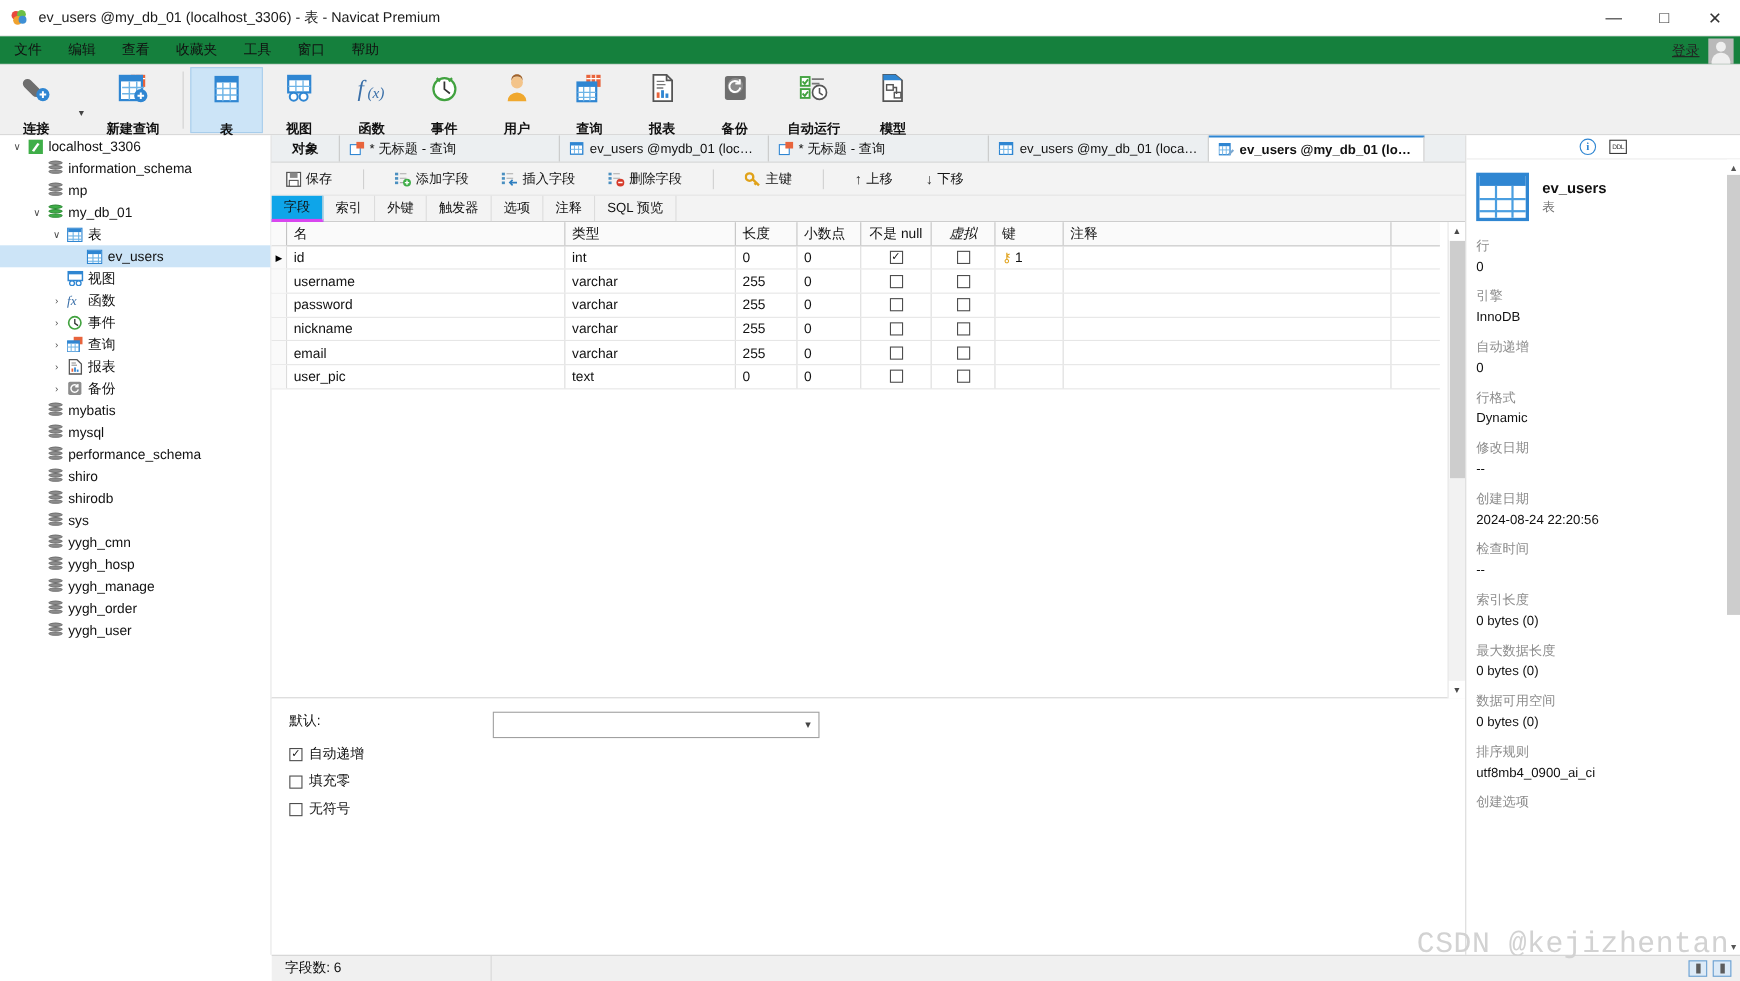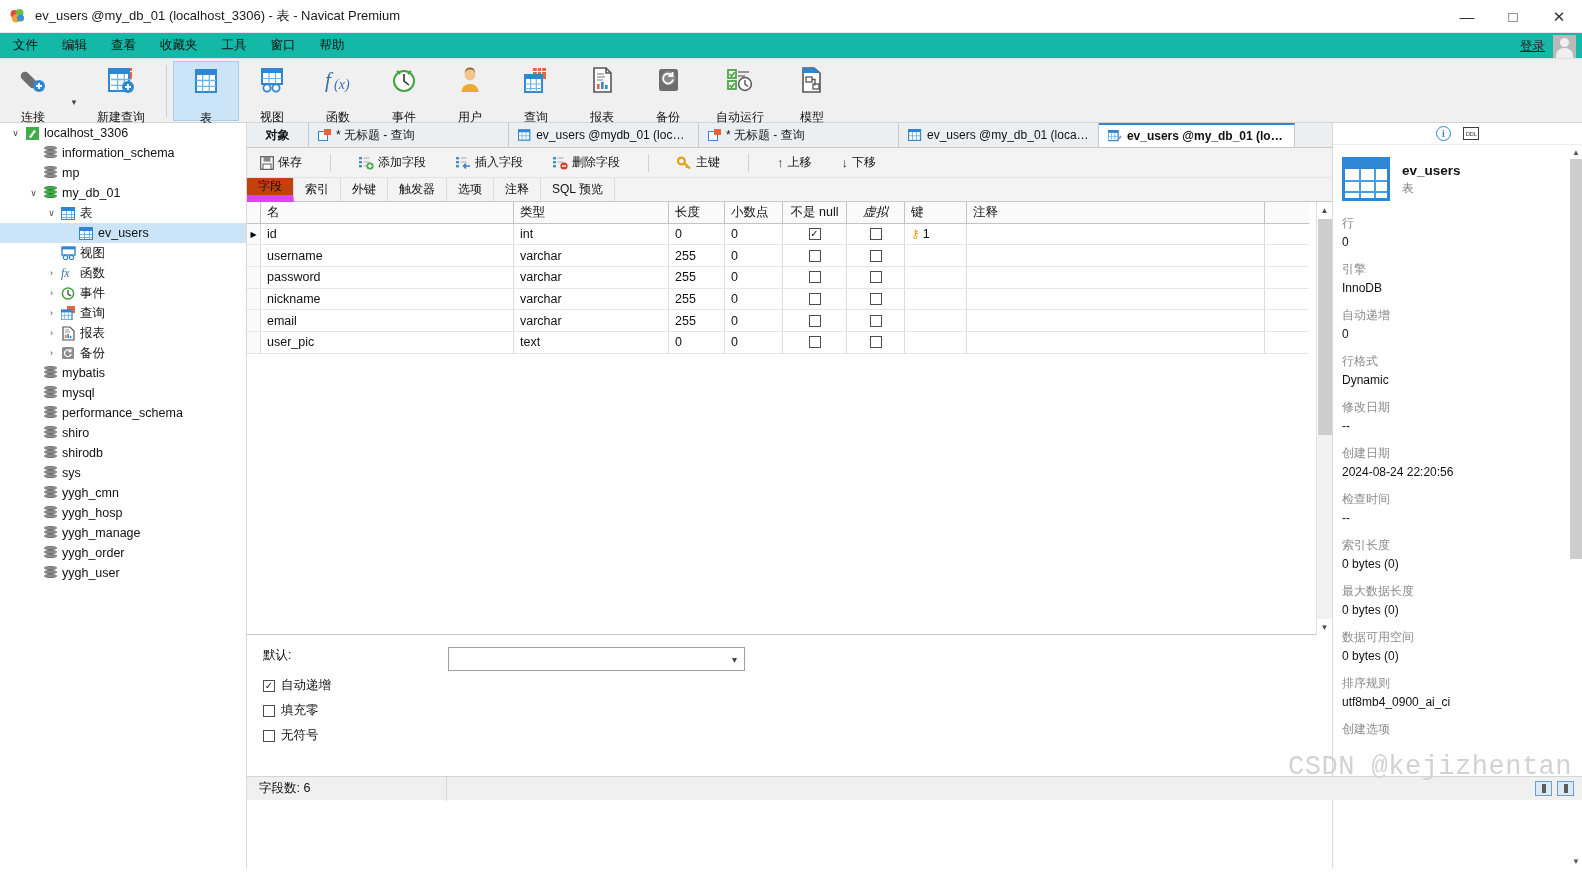--- a/index.html
+++ b/index.html
@@ -5,38 +5,38 @@
   * { box-sizing: border-box; }
   html, body {
     margin: 0; padding: 0;
     width: 1582px; height: 892px;
     overflow: hidden;
     font-family: "Liberation Sans", "DejaVu Sans", sans-serif;
     font-size: 12px;
     color: #000;
     background: #ffffff;
   }
-  .app { position: relative; width: 1582px; height: 800px; background:#ffffff; }
+  .app { position: relative; width: 1582px; height: 892px; background:#ffffff; }
 
   
   .titlebar {
     position:absolute; left:0; top:0; width:1582px; height:33px;
     background:#ffffff; display:flex; align-items:center;
     border-bottom:1px solid #e8e8e8;
   }
   .titlebar .app-icon { margin-left:9px; width:17px; height:17px; position:relative; }
   .titlebar .title-text { margin-left:9px; font-size:13px; color:#1a1a1a; white-space:nowrap; }
   .winbtns { position:absolute; right:0; top:0; height:33px; display:flex; }
   .winbtn { width:46px; height:33px; display:flex; align-items:center; justify-content:center;
             font-size:15px; color:#333; }
 
   
   .menubar {
     position:absolute; left:0; top:33px; width:1582px; height:26px;
-    background:#14b8a6; display:flex; align-items:center;
+    background:#15803d; display:flex; align-items:center;
     border-bottom:1px solid #e0e0e0;
   }
   .menubar .mi { padding:3px 11px; font-size:12.5px; color:#111; margin-left:2px; }
   .login-area { position:absolute; right:6px; top:33px; height:26px; display:flex; align-items:center; gap:8px; }
   .login-link { font-size:12.5px; color:#222; text-decoration:underline; }
   .avatar { width:23px; height:23px; background:#b9b9b9; position:relative; overflow:hidden; }
   .avatar::before { content:""; position:absolute; left:7px; top:3px; width:9px; height:9px;
                     border-radius:50%; background:#efefef; }
   .avatar::after { content:""; position:absolute; left:3px; top:13px; width:17px; height:12px;
                    border-radius:8px 8px 0 0; background:#efefef; }
@@ -44,21 +44,21 @@
   
   .ribbon {
     position:absolute; left:0; top:59px; width:1582px; height:64px;
     background:#f0f0f0; border-bottom:1px solid #d4d4d4;
     display:flex; align-items:flex-start; padding-top:2px;
   }
   .rb-item { width:66px; height:60px; display:flex; flex-direction:column;
              align-items:center; justify-content:flex-start; padding-top:4px; cursor:default; }
   .rb-item.wide { width:78px; }
   .rb-item .ic { height:34px; display:flex; align-items:center; justify-content:center; }
-  .rb-item .lbl { font-size:12px; color:#111; margin-top:14px; }
+  .rb-item .lbl { font-size:12px; color:#111; margin-top:14px;font-weight:bold; }
   .rb-item.active { background:#cce4f7; border:1px solid #a8cdeb; }
   .rb-sep { width:1px; height:52px; background:#d0d0d0; margin:4px 6px 0 6px; }
   .rb-caret { font-size:8px; color:#444; align-self:center; margin:0 4px; padding-top:22px; }
 
   
   .sidebar {
     position:absolute; left:0; top:123px; width:247px; height:745px;
     background:#ffffff; border-right:1px solid #d9d9d9; overflow:hidden;
   }
   .tree-row { height:20px; display:flex; align-items:center; white-space:nowrap; font-size:12.5px; }
@@ -103,21 +103,21 @@
   .editor { position:absolute; left:247px; top:148px; width:1085px; height:720px; background:#fff; }
   .etoolbar { height:30px; background:#f3f3f3; border-bottom:1px solid #e2e2e2;
               display:flex; align-items:center; padding-left:6px; gap:16px; }
   .ebtn { display:flex; align-items:center; gap:4px; padding:3px 7px; font-size:12px; color:#111; }
   .ebar-sep { width:1px; height:18px; background:#d0d0d0; margin:0 5px; }
 
   .subtabs { height:24px; background:#f3f3f3; border-bottom:1px solid #c9c9c9;
              display:flex; align-items:stretch; font-size:12px; }
   .stab { padding:0 11px; display:flex; align-items:center; color:#111;
           border-right:1px solid #dcdcdc; }
-  .stab.active { background:#c2410c; border-bottom:7px solid #d946ef; margin-bottom:-1px; }
+  .stab.active { background:#0ea5e9; border-bottom:3px solid #d946ef; margin-bottom:-1px; }
 
   
   .gridwrap { position:relative; height:433px; border-bottom:1px solid #c9c9c9; background:#fff; }
   .grid { width:1062px; }
   .grow { display:flex; height:21.7px; align-items:stretch; }
   .ghead { background:#fafafa; border-bottom:1px solid #c3c3c3; font-size:12px; }
   .gcell { border-right:1px solid #dcdcdc; display:flex; align-items:center;
            padding-left:6px; font-size:12.5px; color:#111; overflow:hidden; white-space:nowrap; }
   .ghead .gcell { border-right:1px solid #c3c3c3; color:#111; }
   .gbody .grow { border-bottom:1px solid #e6e6e6; }

